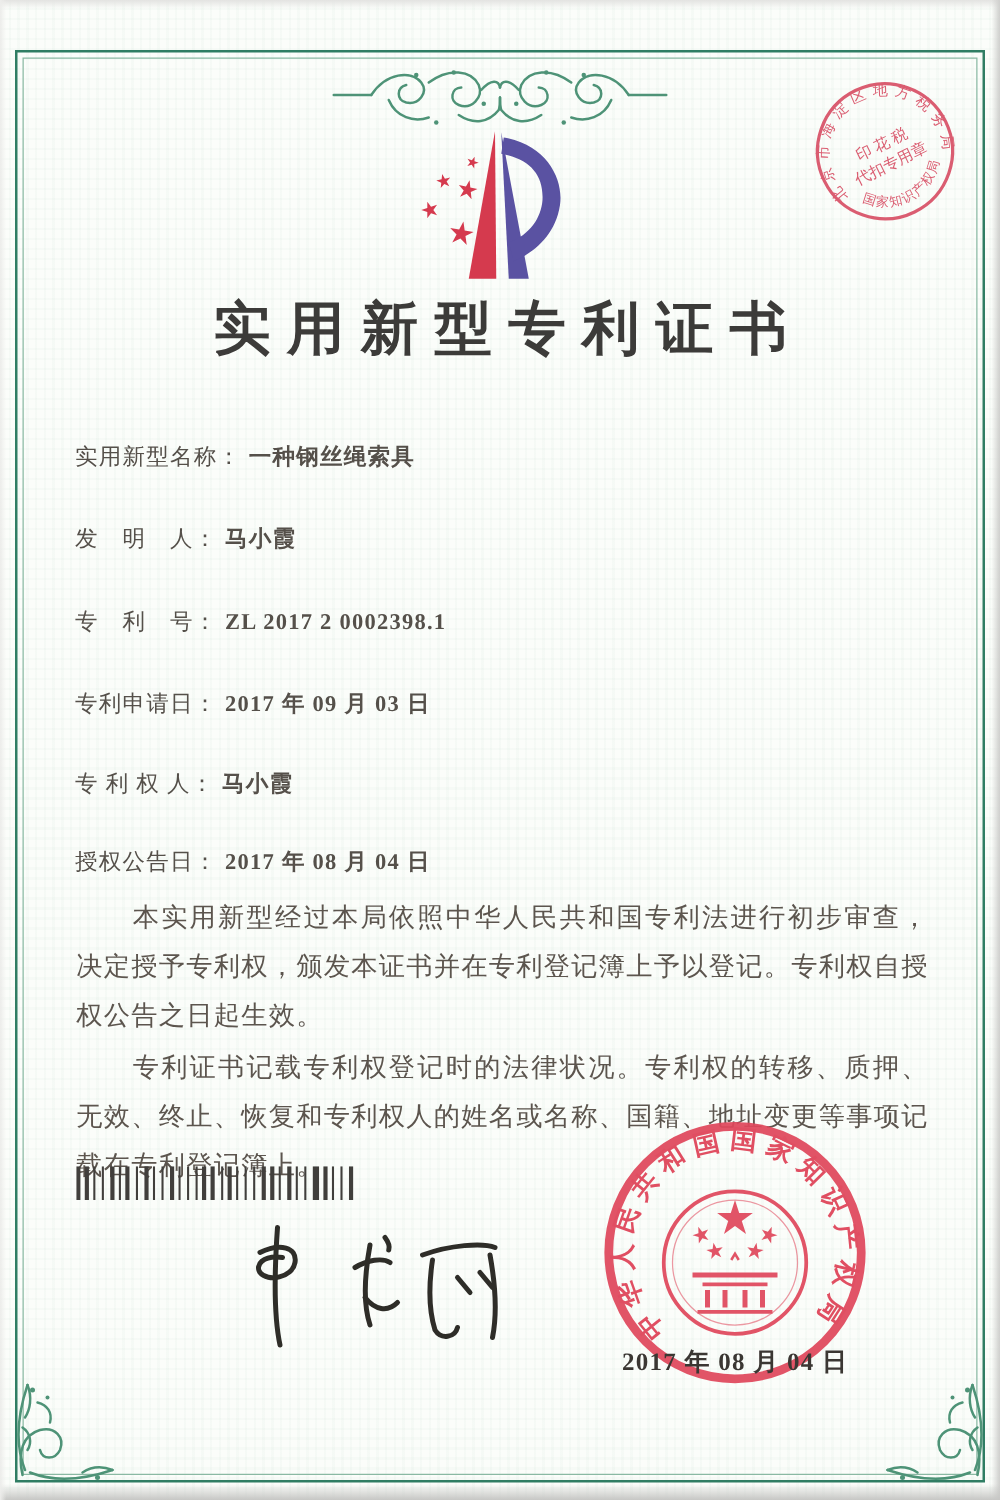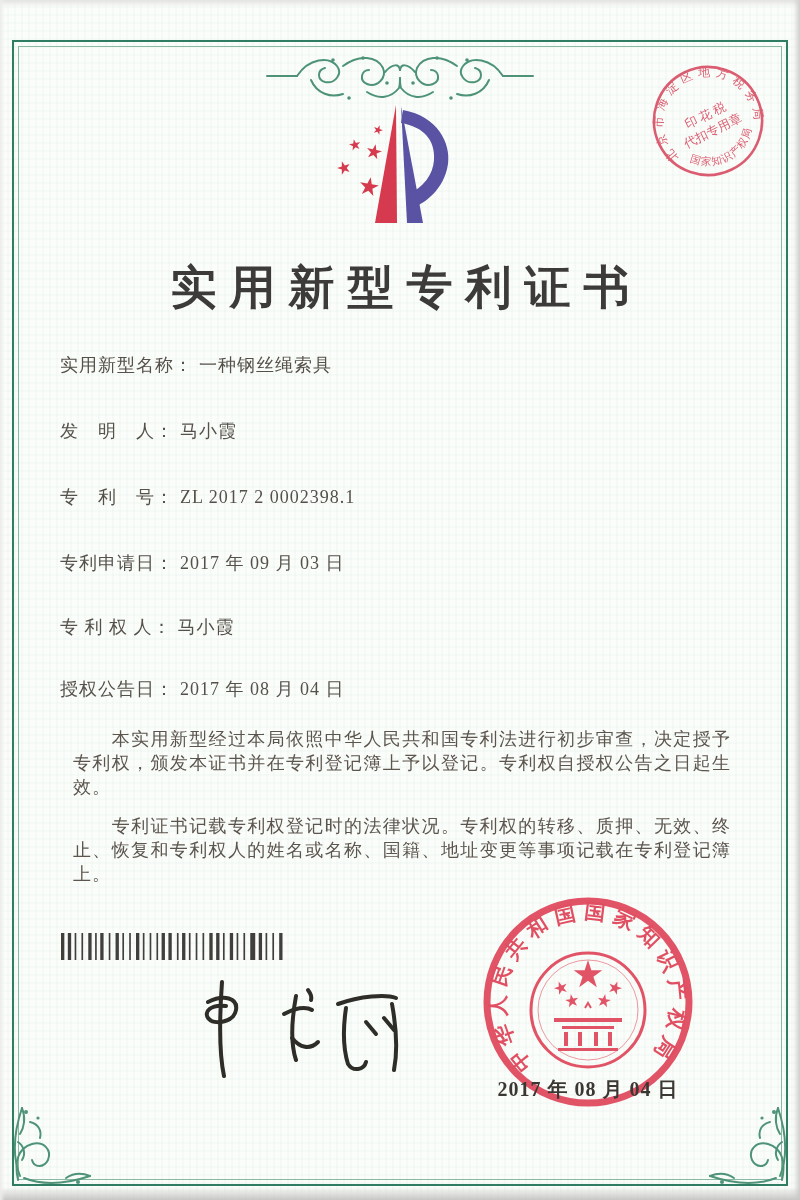--- a/index.html
+++ b/index.html
@@ -23,31 +23,31 @@
   .ornament{position:absolute;}
   .orn-top{left:265px;top:48px;}
   .orn-bl{left:8px;bottom:10px;}
   .orn-br{right:8px;bottom:10px;transform:scaleX(-1);}
 
   .cert-no{position:absolute;left:60px;top:108px;font-size:17px;letter-spacing:2px;color:#4c4844;}
 
   .logo{position:absolute;left:330px;top:100px;width:150px;height:130px;}
 
   .title{position:absolute;left:0;top:232px;width:100%;text-align:center;
-    font-size:46px;font-weight:600;letter-spacing:13px;color:#3c3b39;text-indent:13px;margin-top:25px;}
+    font-size:46px;font-weight:600;letter-spacing:13px;color:#3c3b39;text-indent:13px;}
 
   .tax-stamp{position:absolute;left:643px;top:56px;width:130px;height:130px;opacity:.92;}
   .tax-stamp text{fill:#d85066;font-family:"Liberation Serif","DejaVu Serif",serif;}
 
   .fields{position:absolute;left:60px;top:0;width:680px;}
   .field-row{position:absolute;left:0;font-size:18px;color:#55504a;letter-spacing:1px;white-space:nowrap;}
-  .field-row .value{padding-left:6px;color:#55504a;}
+  .field-row .value{padding-left:6px;color:#55504a;font-weight:bold;}
 
   .paragraphs{position:absolute;left:58px;top:712px;width:688px;}
-  .paragraphs p{margin:15px;font-size:18px;line-height:24px;color:#5c554e;
+  .paragraphs p{margin:3px;font-size:21px;line-height:39px;color:#5c554e;
     text-align:justify;text-indent:2.15em;letter-spacing:1px;}
 
   .barcode{position:absolute;left:61px;top:933px;width:225px;height:27px;}
   .barcode svg{width:100%;height:100%;}
   .barcode rect{fill:#413f3c;}
 
   .signer{position:absolute;left:80px;top:996px;font-family:"Liberation Sans","DejaVu Sans",sans-serif;
     font-weight:bold;font-size:19px;color:#3a3833;letter-spacing:3px;}
   .signer div{margin-bottom:13px;}
 

